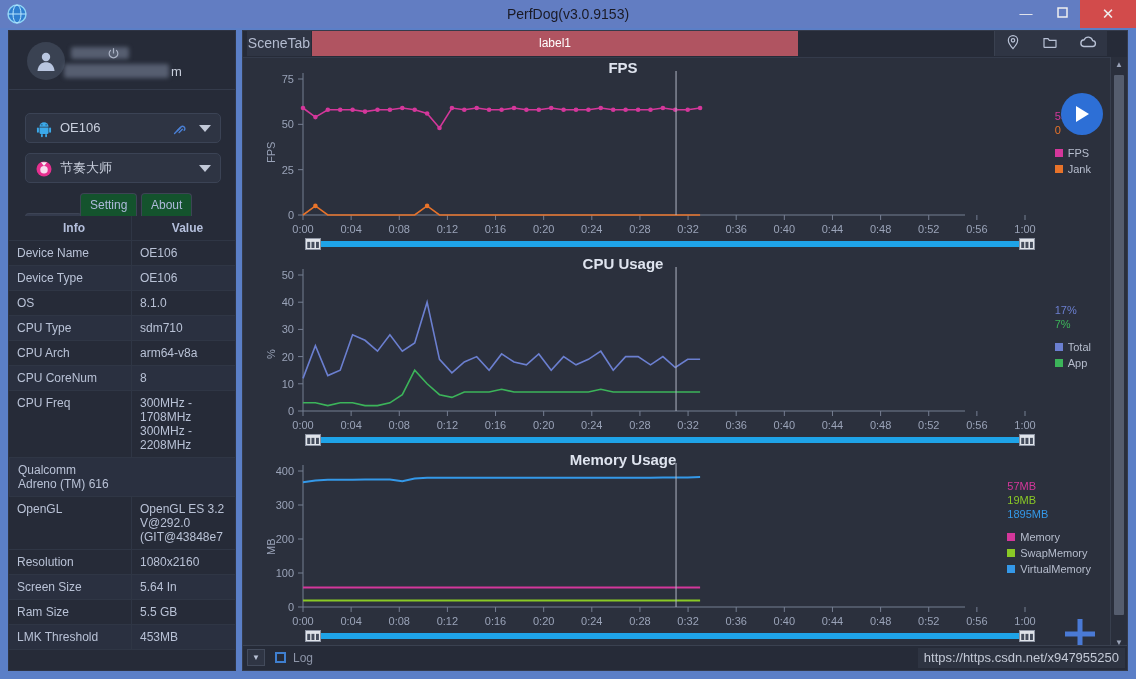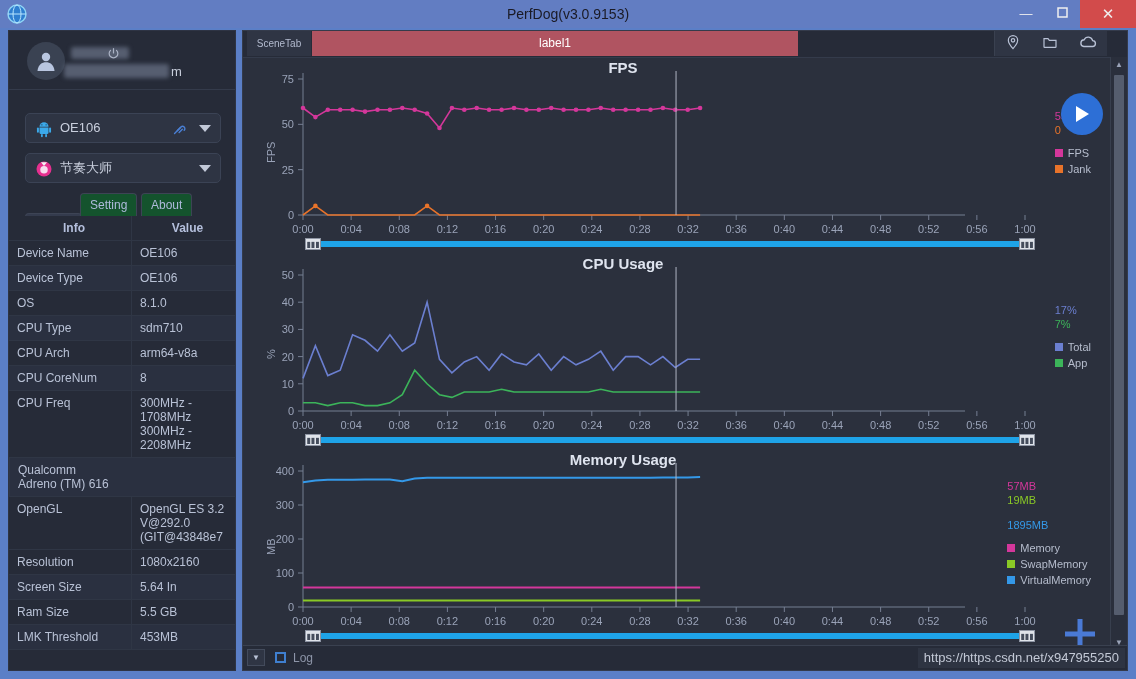--- a/index.html
+++ b/index.html
@@ -121,21 +121,21 @@
     overflow:hidden;
   }
 
   
   #scenebar {
     position:absolute; left:0; top:0; width:884px; height:26px;
     background:#262b38; border-bottom:1px solid #343b4b;
   }
   #scenetab-label {
     position:absolute; left:4px; top:0; width:64px; height:25px; line-height:25px;
-    text-align:center; color:#b3bbcf; font-size:10px; background:#2f3544;
+    text-align:center; color:#b3bbcf; font-size:14px; background:#2f3544;
   }
   #label1-tab {
     position:absolute; left:69px; top:0; width:486px; height:25px; line-height:25px;
     text-align:center; background:#b05461; color:#fff; font-size:12px; cursor:pointer;
   }
   #topicons {
     position:absolute; right:20px; top:0; width:112px; height:25px;
     background:#2f3544; display:flex; align-items:center; justify-content:space-around;
     border-left:1px solid #3a4150;
   }
@@ -637,21 +637,21 @@
             <line x1="782" x2="782" y1="158" y2="163" stroke="#757e92" stroke-width="1"></line>
             <text x="782" y="176" text-anchor="middle" fill="#9aa3b8" font-size="11" font-family="&quot;Liberation Sans&quot;, sans-serif">1:00</text>
             <path d="M 60.0 138.6 L 72.4 138.6 L 84.8 138.6 L 97.2 138.6 L 109.6 138.6 L 122.0 138.6 L 134.5 138.6 L 146.9 138.6 L 159.3 138.6 L 171.7 138.6 L 184.1 138.6 L 196.5 138.6 L 208.9 138.6 L 221.3 138.6 L 233.7 138.6 L 246.1 138.6 L 258.6 138.6 L 271.0 138.6 L 283.4 138.6 L 295.8 138.6 L 308.2 138.6 L 320.6 138.6 L 333.0 138.6 L 345.4 138.6 L 357.8 138.6 L 370.2 138.6 L 382.6 138.6 L 395.1 138.6 L 407.5 138.6 L 419.9 138.6 L 432.3 138.6 L 444.7 138.6 L 457.1 138.6" fill="none" stroke="#d4379b" stroke-width="2"></path>
             <path d="M 60.0 151.5 L 72.4 151.5 L 84.8 151.5 L 97.2 151.5 L 109.6 151.5 L 122.0 151.5 L 134.5 151.5 L 146.9 151.5 L 159.3 151.5 L 171.7 151.5 L 184.1 151.5 L 196.5 151.5 L 208.9 151.5 L 221.3 151.5 L 233.7 151.5 L 246.1 151.5 L 258.6 151.5 L 271.0 151.5 L 283.4 151.5 L 295.8 151.5 L 308.2 151.5 L 320.6 151.5 L 333.0 151.5 L 345.4 151.5 L 357.8 151.5 L 370.2 151.5 L 382.6 151.5 L 395.1 151.5 L 407.5 151.5 L 419.9 151.5 L 432.3 151.5 L 444.7 151.5 L 457.1 151.5" fill="none" stroke="#8ac926" stroke-width="2"></path>
             <path d="M 60.0 33.2 L 72.4 31.5 L 84.8 30.8 L 97.2 30.8 L 109.6 30.8 L 122.0 30.5 L 134.5 30.5 L 146.9 30.5 L 159.3 32.2 L 171.7 29.5 L 184.1 28.8 L 196.5 28.8 L 208.9 28.8 L 221.3 28.8 L 233.7 28.8 L 246.1 28.8 L 258.6 28.8 L 271.0 28.8 L 283.4 28.8 L 295.8 28.8 L 308.2 28.8 L 320.6 28.8 L 333.0 28.8 L 345.4 28.8 L 357.8 28.8 L 370.2 28.8 L 382.6 28.8 L 395.1 28.8 L 407.5 28.8 L 419.9 28.5 L 432.3 28.5 L 444.7 28.5 L 457.1 28.1" fill="none" stroke="#3498e8" stroke-width="2"></path>
             <line x1="433.03333333333336" x2="433.03333333333336" y1="14" y2="158" stroke="#aeb5c4" stroke-width="1"></line>
           </svg>
           <div class="legend" style="top: 30px; right: 20px;">
             <div class="val" style="color: rgb(212, 55, 155);">57MB</div>
             <div class="val" style="color: rgb(138, 201, 38);">19MB</div>
-            <div class="val" style="color: rgb(52, 152, 232); margin-top: 11px;">1895MB</div>
+            <div class="val" style="color: rgb(52, 152, 232);">1895MB</div>
             <div style="height: 8px;"></div>
             <div class="entry">
               <span class="sw" style="background: rgb(212, 55, 155);"></span>
               <span>Memory</span>
             </div>
             <div class="entry">
               <span class="sw" style="background: rgb(138, 201, 38);"></span>
               <span>SwapMemory</span>
             </div>
             <div class="entry">

